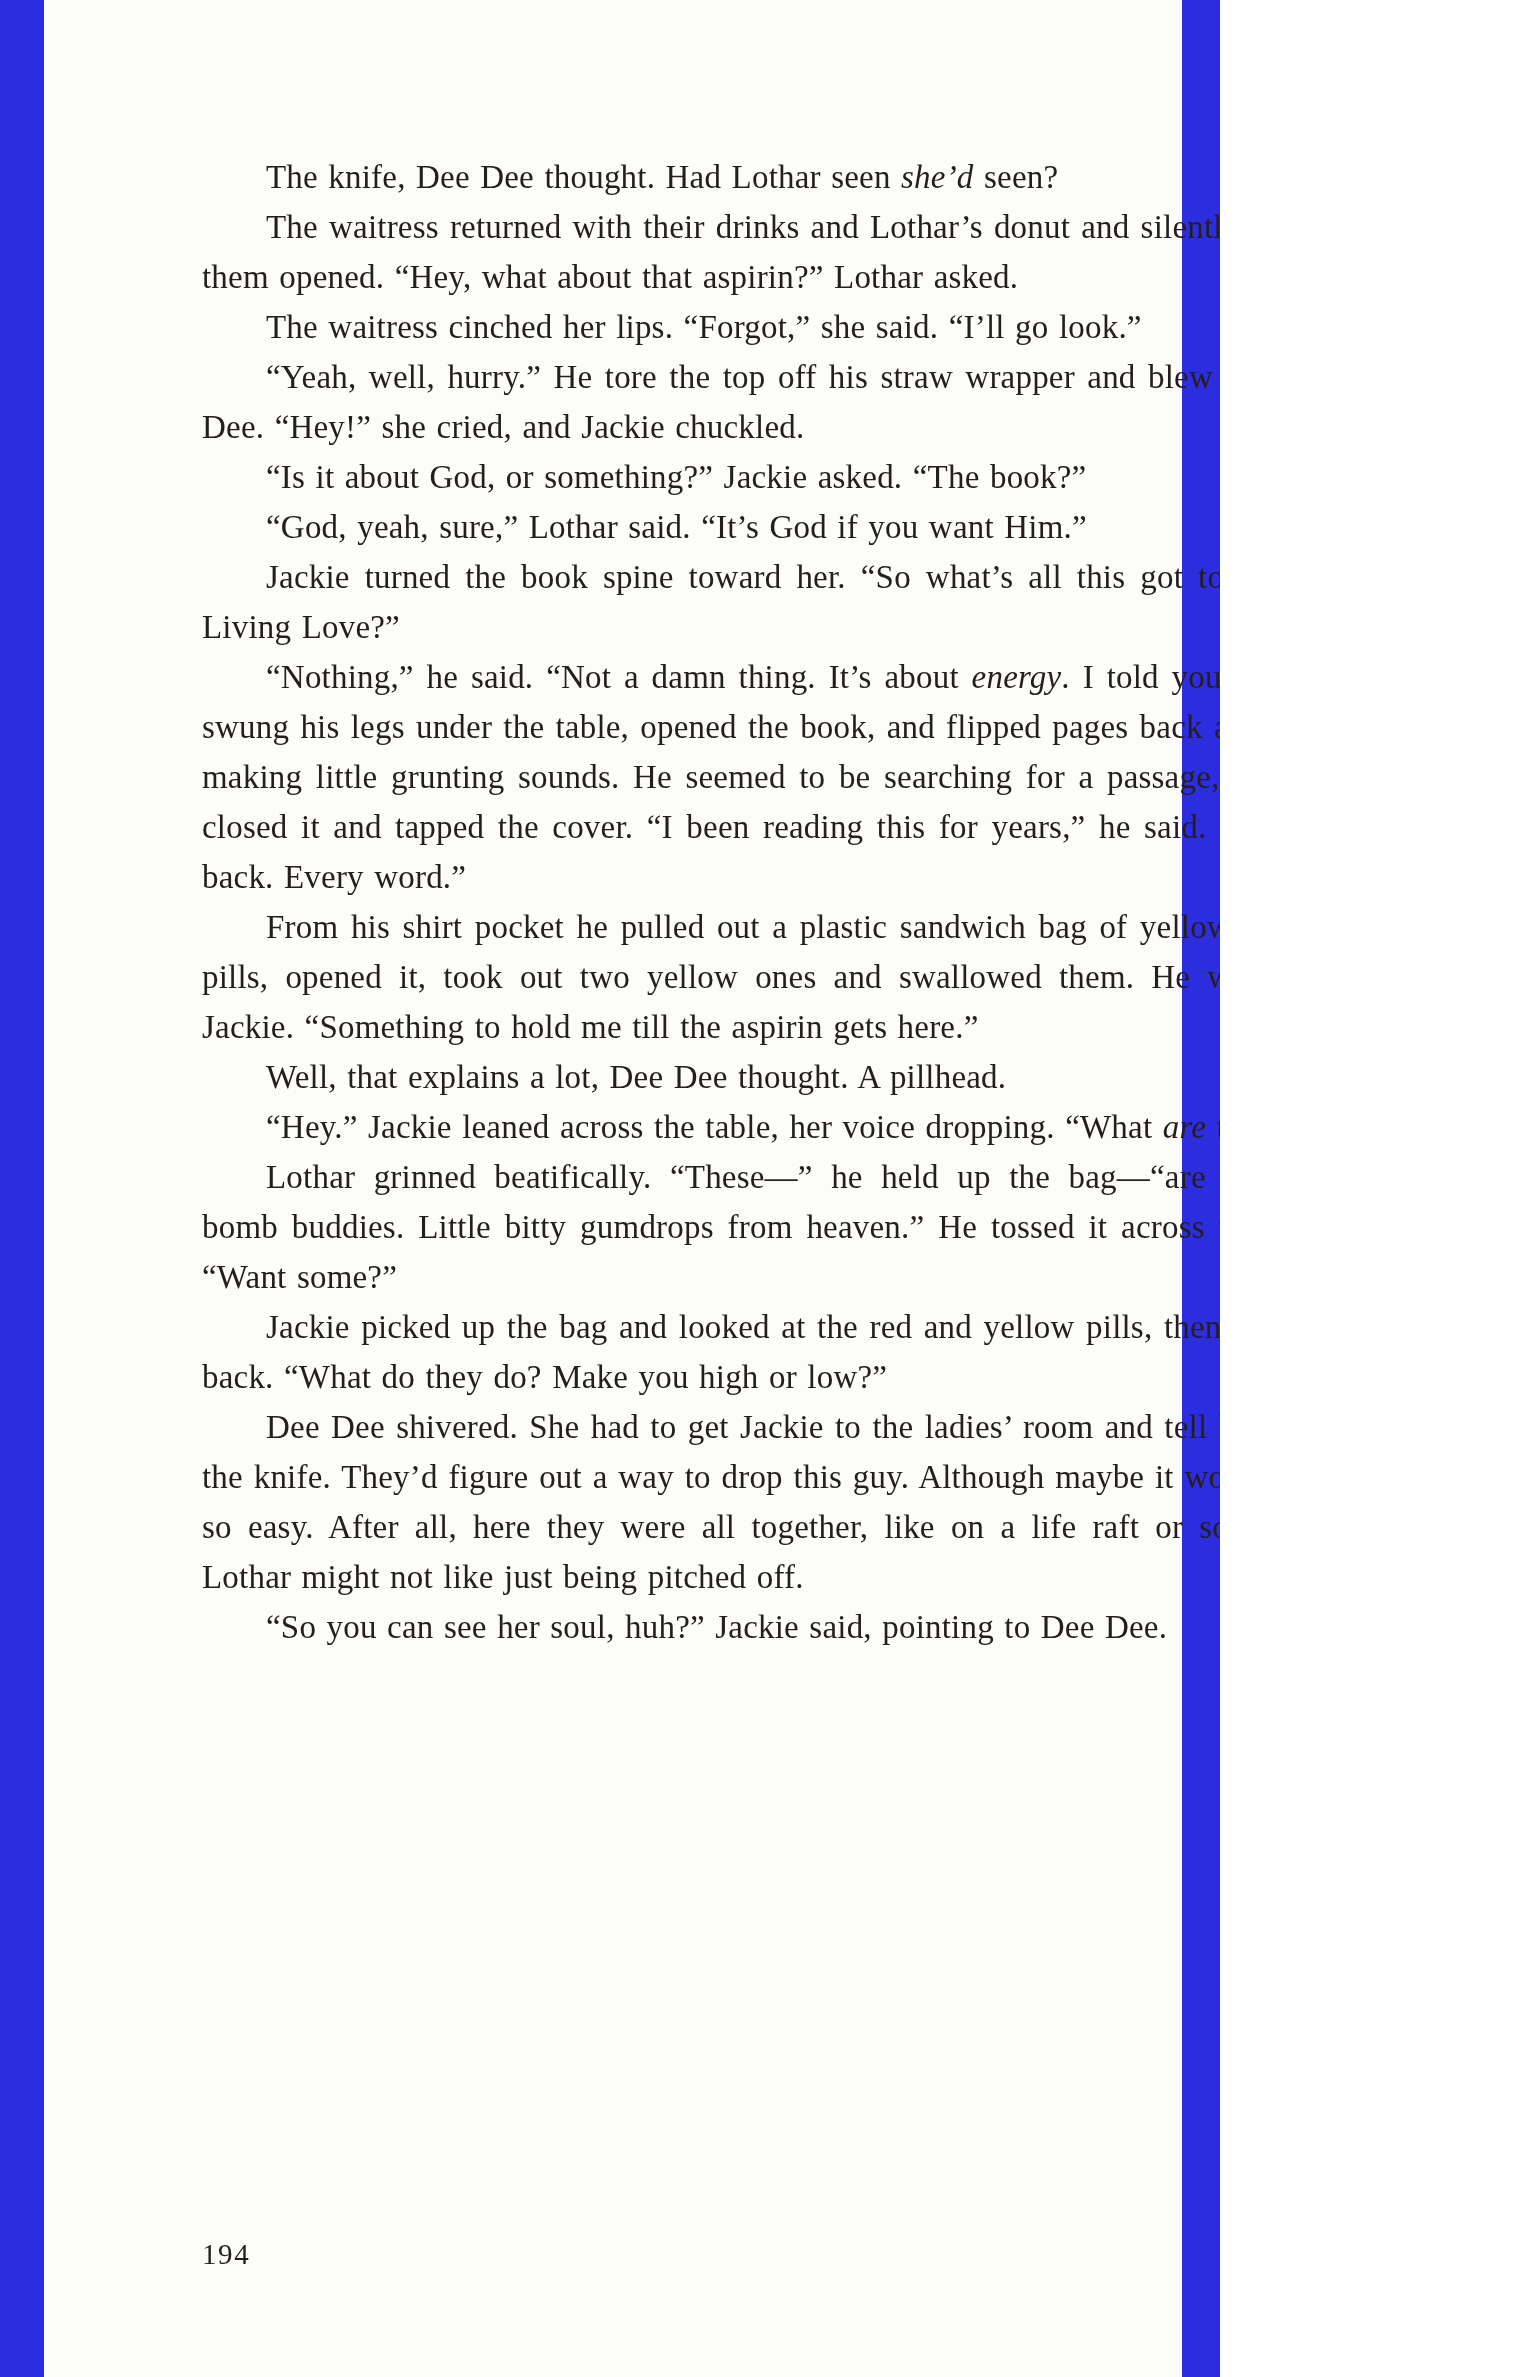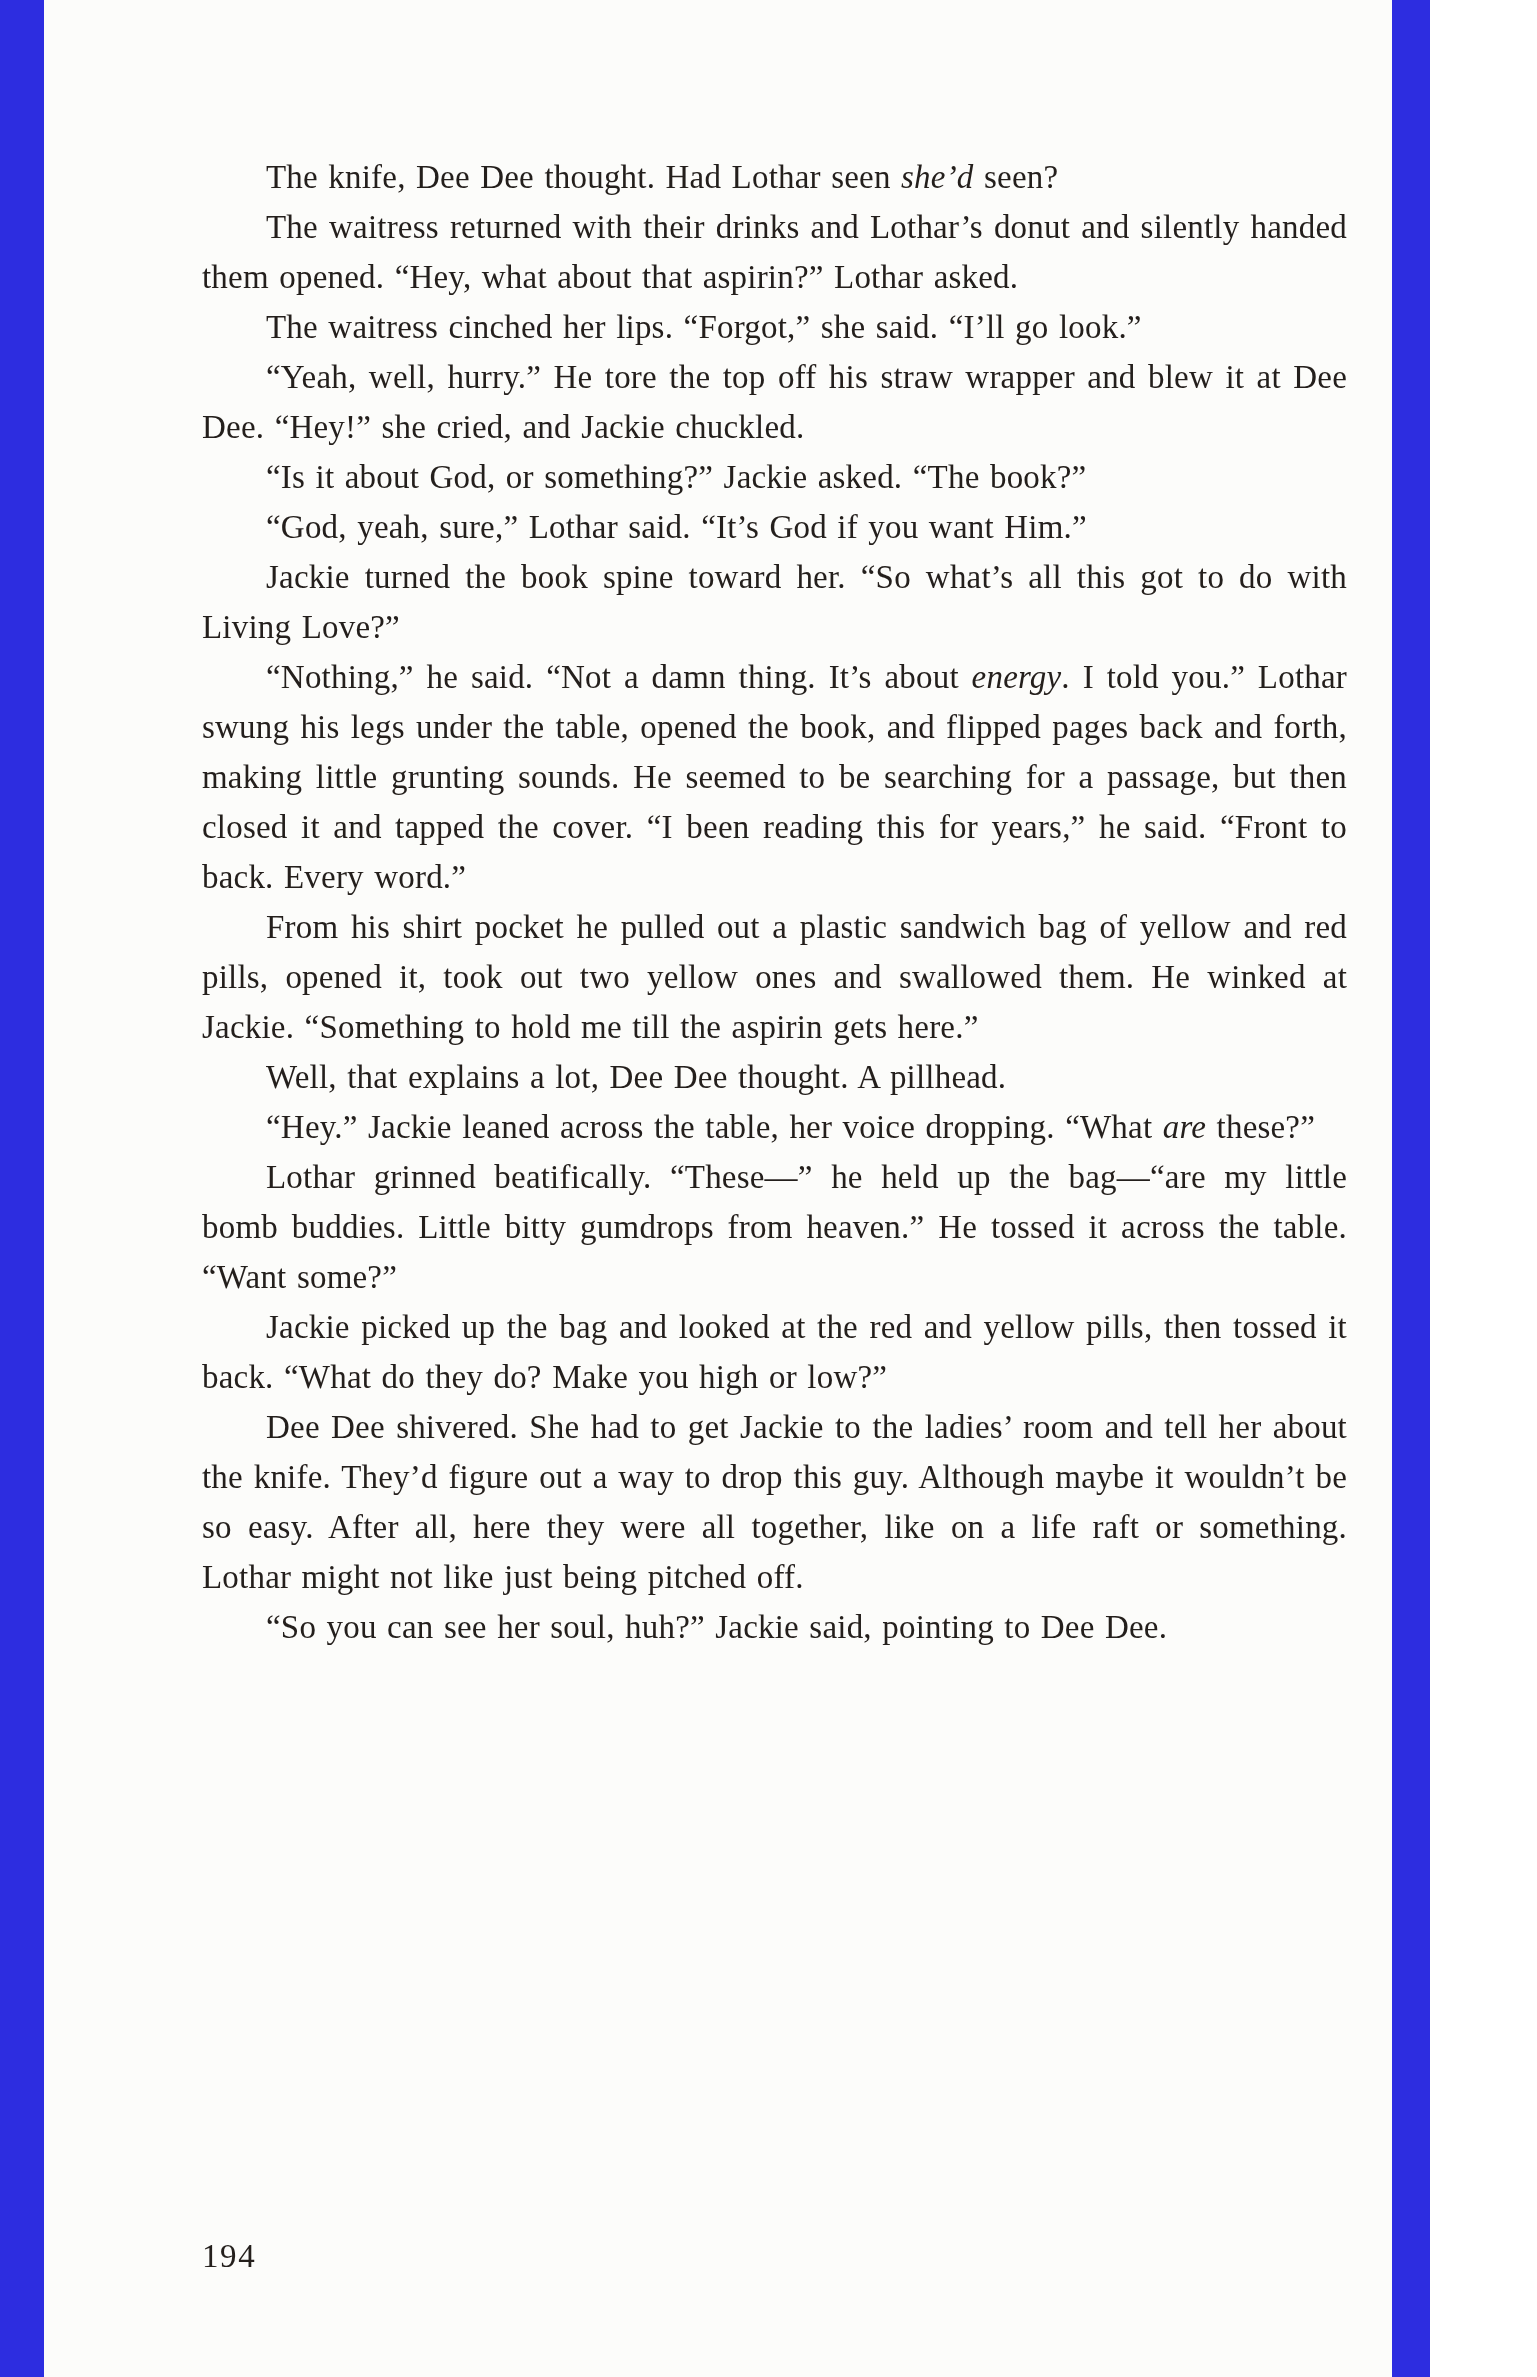--- a/index.html
+++ b/index.html
@@ -3,21 +3,21 @@
 <meta charset="utf-8">
 <style>
   :root{
     --paper:#fcfcfa;
     --ink:#241f1c;
     --edge:#2d2de0;
   }
   html,body{margin:0;padding:0;background:#fff;}
   .scan{
     position:relative;
-    width:1430px;
+    width:1220px;
     height:2377px;
     background:var(--paper);
     overflow:hidden;
   }
   .edge{position:absolute;top:0;bottom:0;}
   .edge-left{left:0;width:44px;background:var(--edge);}
   .edge-right{right:0;width:38px;background:var(--edge);}
   .text-block{
     position:absolute;
     left:202px;
@@ -34,21 +34,21 @@
     text-align:justify;
     letter-spacing:0.2px;
     word-spacing:2px;
   }
   .text-block p em{font-style:italic;}
   .page-number{
     position:absolute;
     left:202px;
     top:2240px;
     font-family:"Liberation Serif", serif;
-    font-size:33px;
+    font-size:29px;
     line-height:1;
     color:var(--ink);
     letter-spacing:1.6px;
   }
 </style>
 </head>
 <body>
 
 <div class="scan">
   <div class="edge edge-left"></div>

